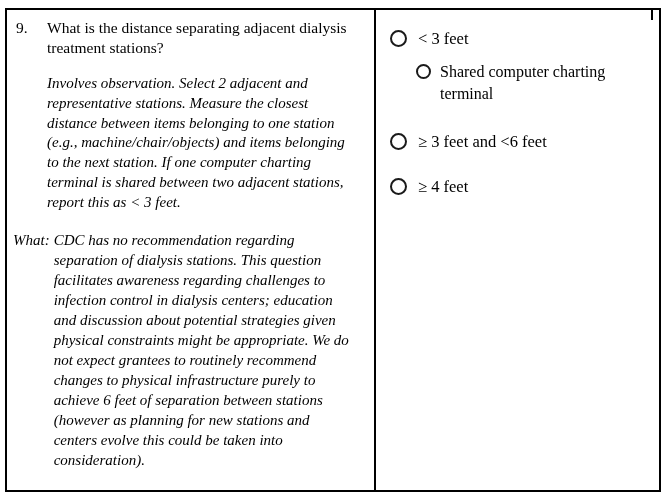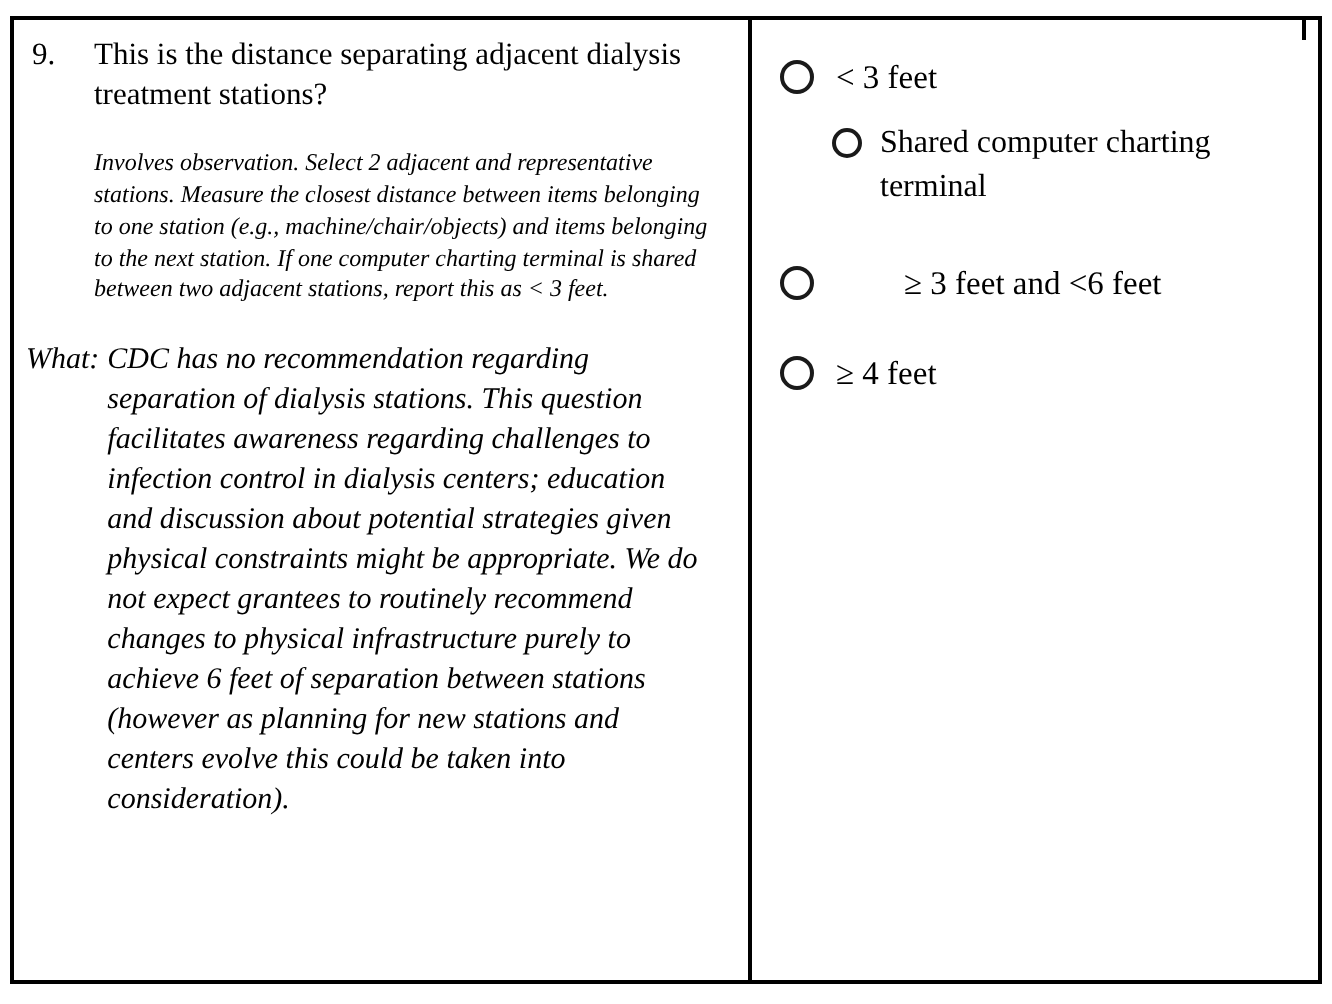--- a/index.html
+++ b/index.html
@@ -74,21 +74,21 @@
     box-sizing: border-box;
   }
   .q-text {
     font-size: 15.5px;
     line-height: 1.28;
     padding-right: 6px;
   }
 
   .instr {
     font-style: italic;
-    font-size: 12px;
+    font-size: 15px;
     line-height: 1.33;
     margin: 16px 0 0 34px;
     padding-right: 8px;
   }
 
   .note {
     font-style: italic;
     font-size: 15px;
     line-height: 1.33;
     margin: 18px 0 0 0;
@@ -144,21 +144,21 @@
 </head>
 <body>
 
 <div class="page">
   <div class="table">
     <div class="top-stub"></div>
 
     <div class="col-question">
       <div class="q-row">
         <div class="q-num">9.</div>
-        <div class="q-text">This is the distance separating adjacent dialysis treatment stations?</div>
+        <div class="q-text">What is the distance separating adjacent dialysis treatment stations?</div>
       </div>
 
       <div class="instr">Involves observation. Select 2 adjacent and representative stations. Measure the closest distance between items belonging to one station (e.g., machine/chair/objects) and items belonging to the next station. If one computer charting terminal is shared between two adjacent stations, report this as &lt; 3 feet.</div>
 
       <div class="note">
         <span class="note-label">What:</span>
         <span class="note-body">CDC has no recommendation regarding separation of dialysis stations. This question facilitates awareness regarding challenges to infection control in dialysis centers; education and discussion about potential strategies given physical constraints might be appropriate. We do not expect grantees to routinely recommend changes to physical infrastructure purely to achieve 6 feet of separation between stations (however as planning for new stations and centers evolve this could be taken into consideration).</span>
       </div>
     </div>
 
@@ -167,21 +167,21 @@
       <div class="opt">
         <span class="radio"></span>
         <span class="opt-label">&lt; 3 feet</span>
       </div>
 
       <div class="opt indent">
         <span class="radio small"></span>
         <span class="opt-label">Shared computer charting terminal</span>
       </div>
 
-      <div class="opt" style="margin-top:26px;gap:34px;">
+      <div class="opt" style="margin-top:26px;">
         <span class="radio"></span>
         <span class="opt-label">≥ 3 feet and &lt;6 feet</span>
       </div>
 
       <div class="opt" style="margin-top:24px;">
         <span class="radio"></span>
         <span class="opt-label">≥ 4 feet</span>
       </div>
 
     </div>

